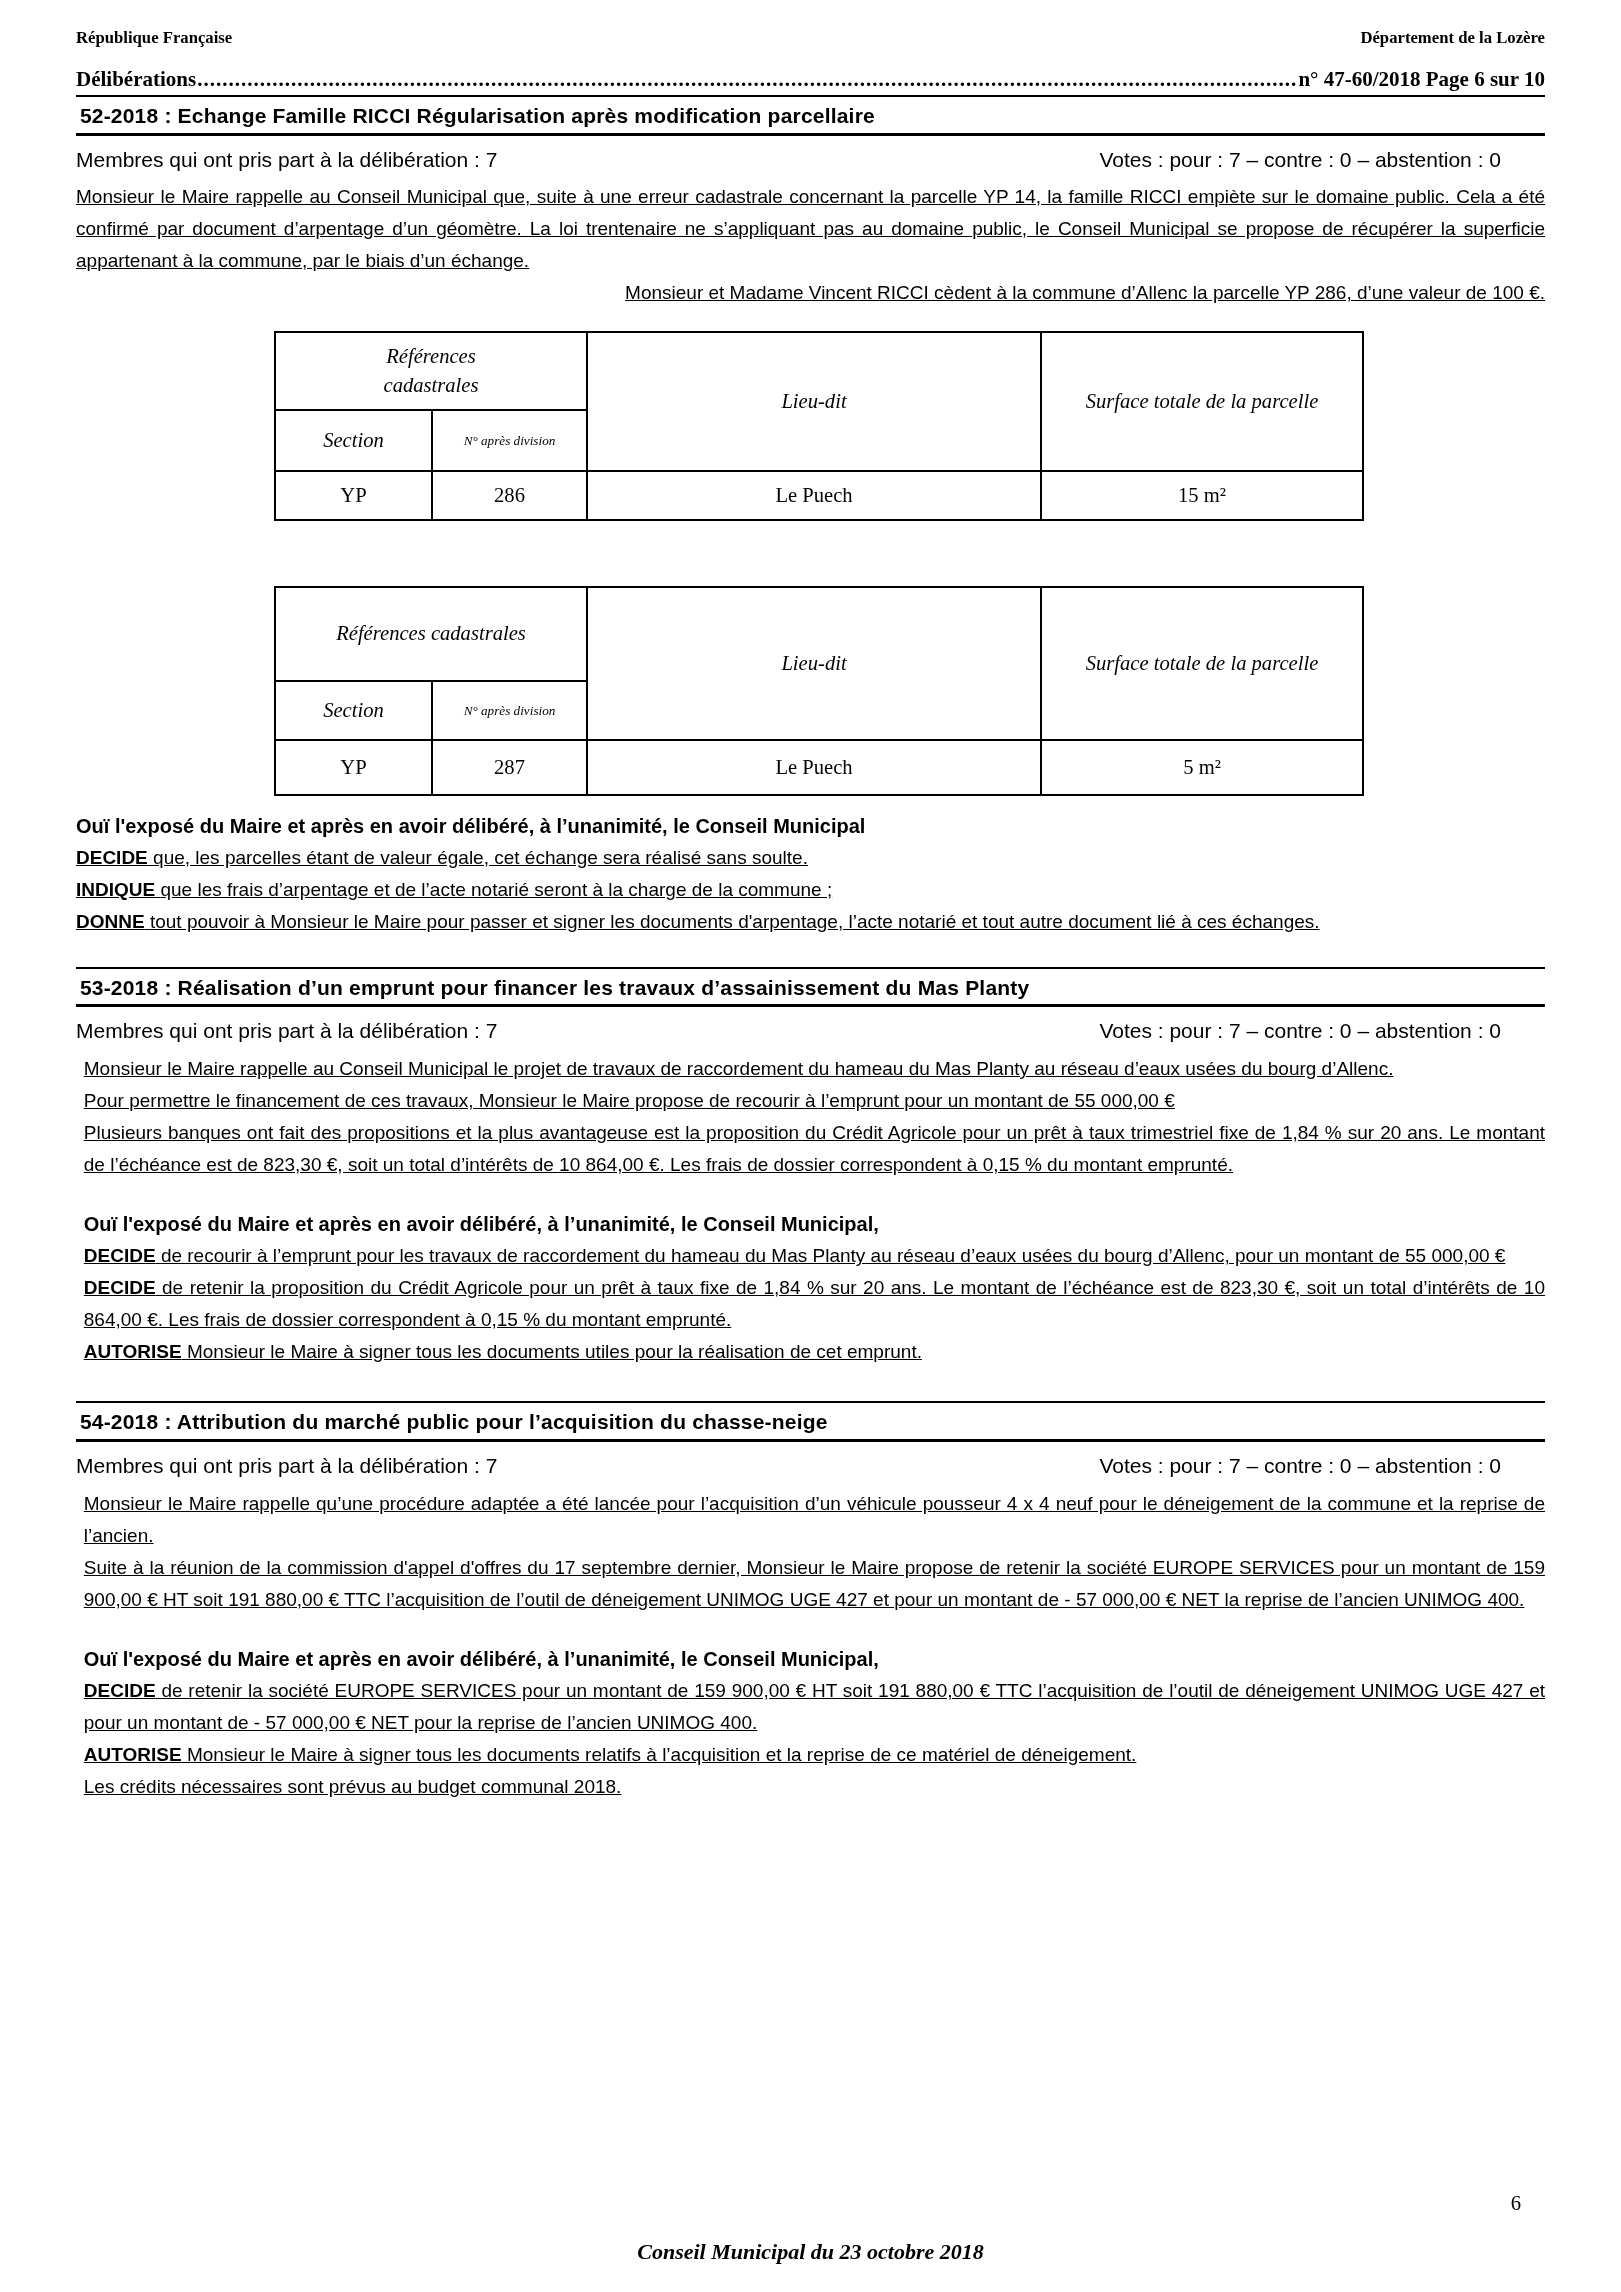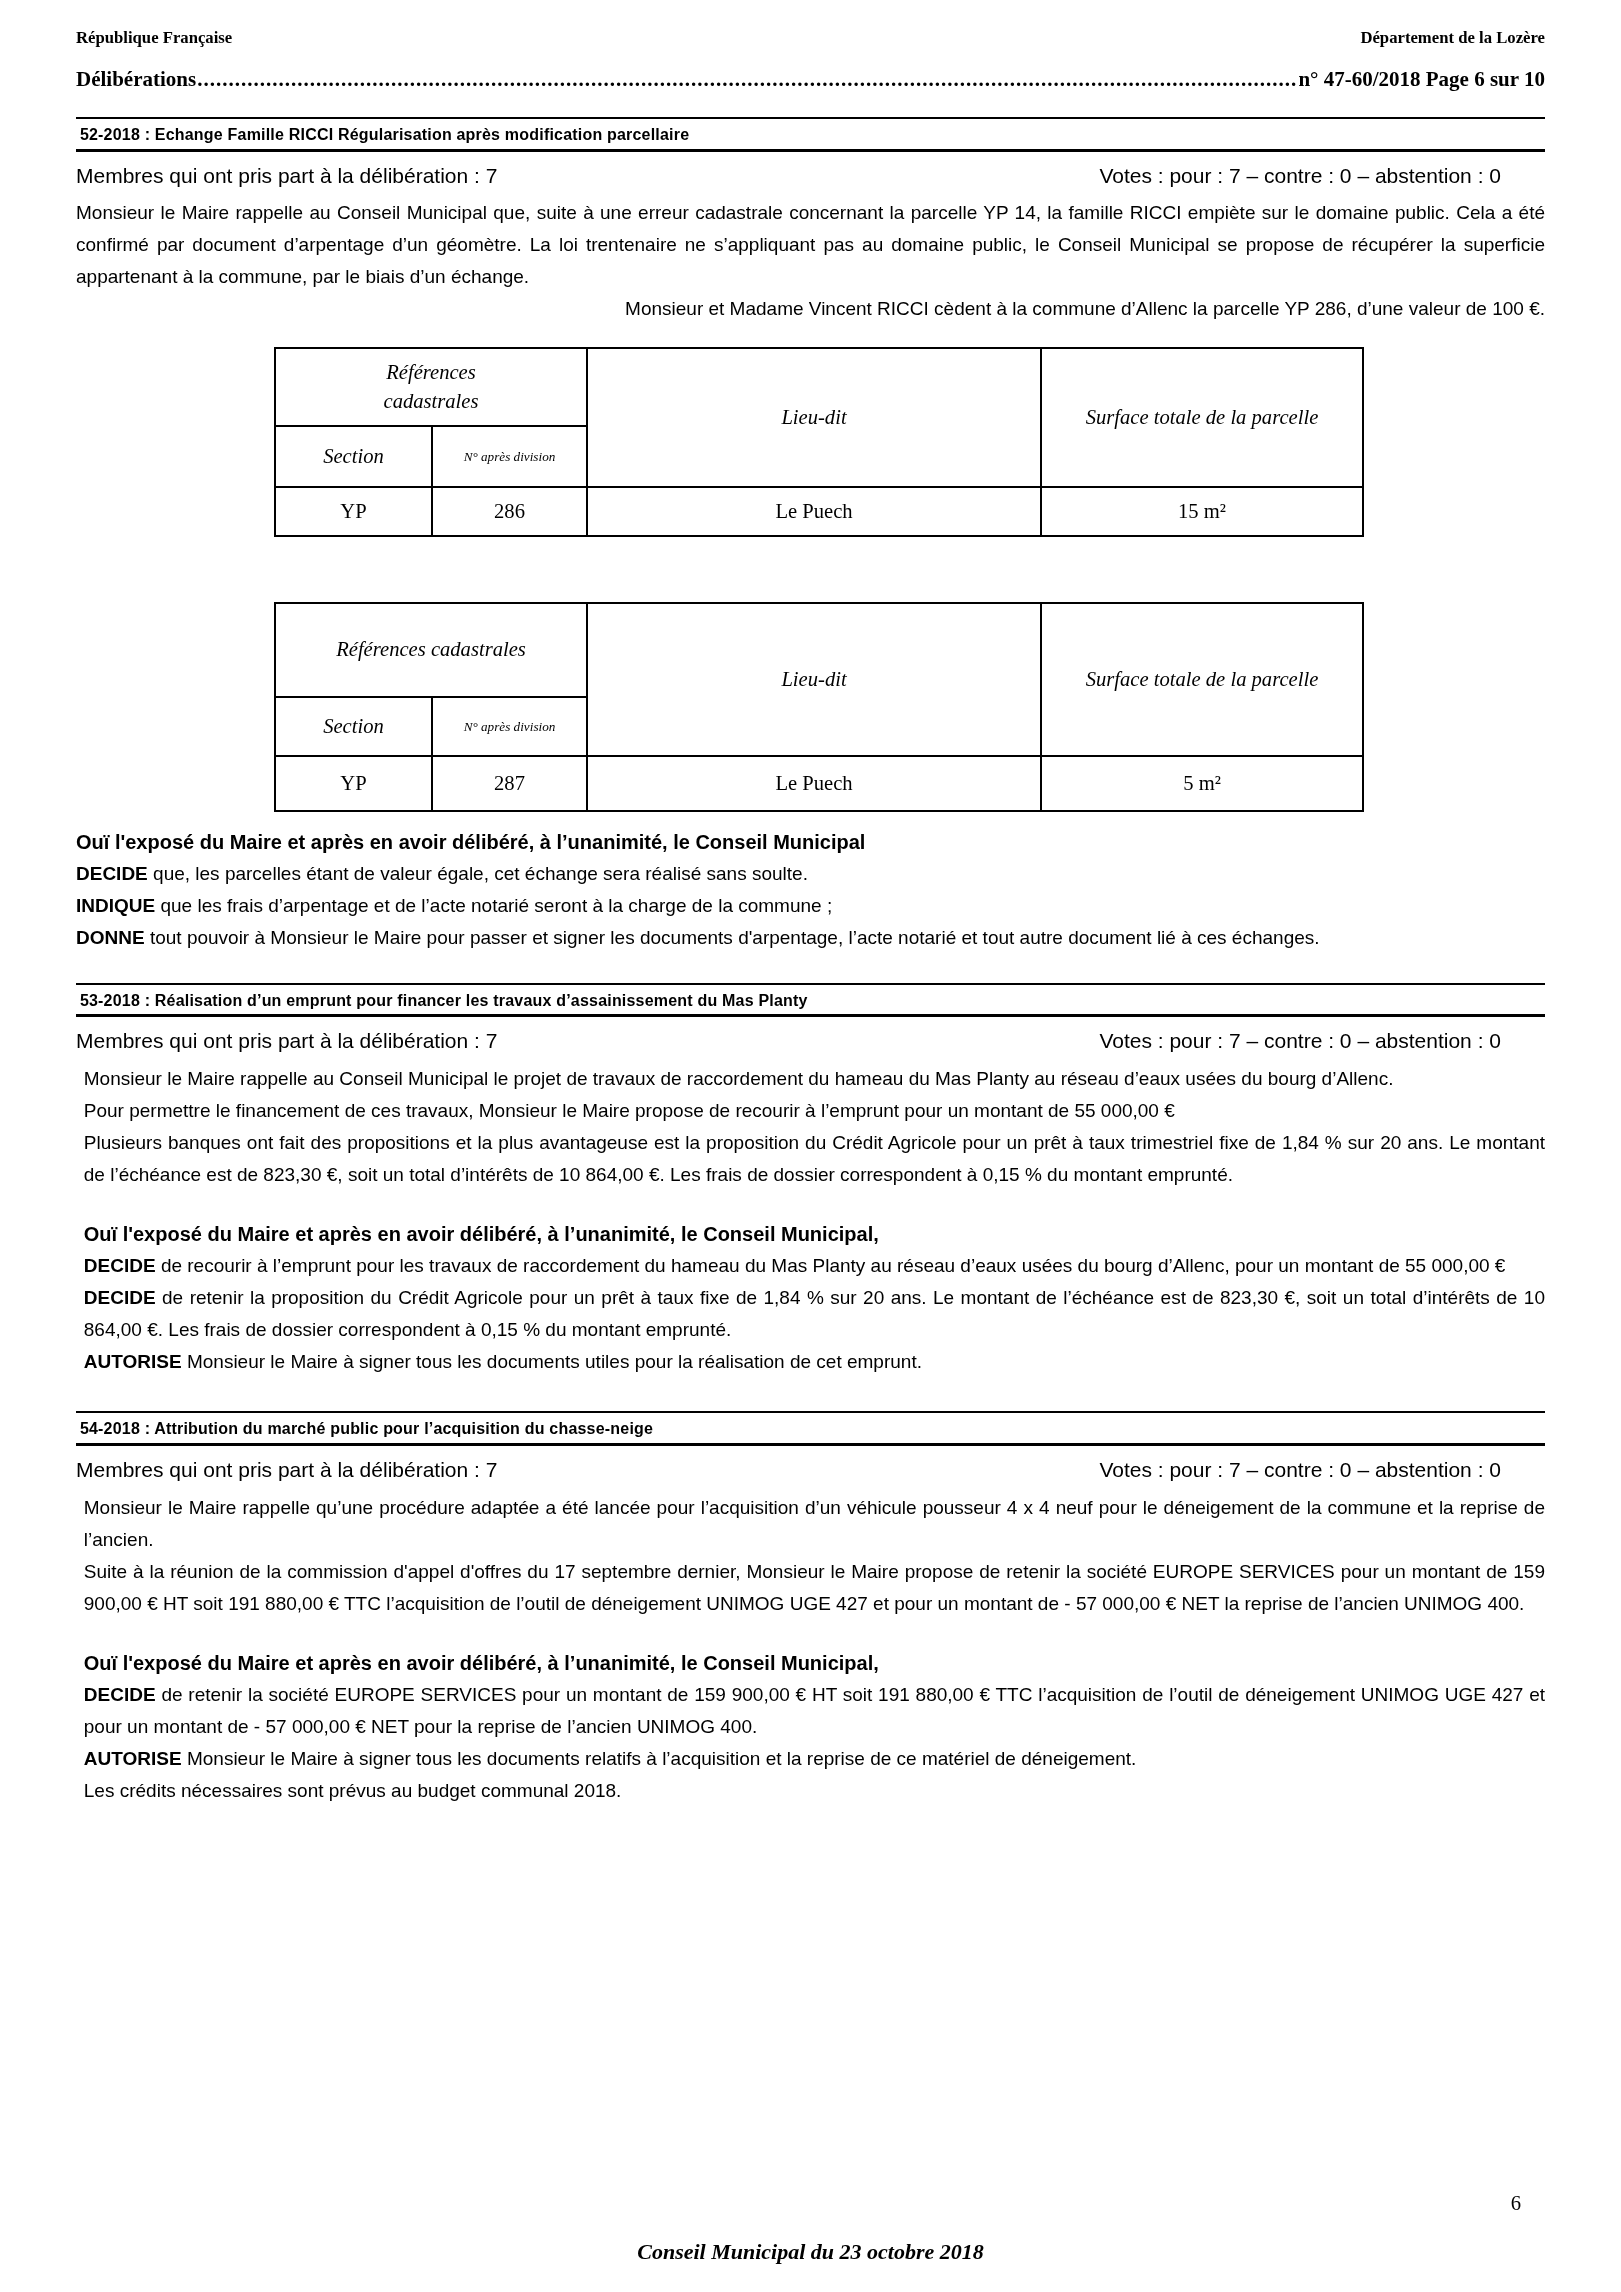--- a/index.html
+++ b/index.html
@@ -6,27 +6,27 @@
   html, body { background: #ffffff; }
   body { width: 1621px; height: 2293px; position: relative; font-family: "Liberation Sans", sans-serif; color: #000; }
   .page { position: absolute; inset: 0; padding: 27.4px 76px 0 76px; }
 
   
   .hrow1 { display: flex; justify-content: space-between; font-family: "Liberation Serif", serif; font-weight: bold; font-size: 16.7px; line-height: 21.6px; }
   .hrow2 { display: flex; align-items: baseline; font-family: "Liberation Serif", serif; font-weight: bold; font-size: 21px; line-height: 29px; margin-top: 16px; }
   .hrow2 .dots { flex: 1; overflow: hidden; white-space: nowrap; letter-spacing: 1px; margin: 0 1px; }
 
   
-  .sec-title { display: block; border-top: 2.9px solid #000; border-bottom: 3.9px solid #000; margin-top: 23px; padding: 6.9px 0 4.9px 3.9px; font-size: 16px; font-weight: bold; letter-spacing: 0.2px; }
+  .sec-title { display: block; border-top: 2.9px solid #000; border-bottom: 3.9px solid #000; margin-top: 1px; padding: 6.9px 0 4.9px 3.9px; font-size: 21px; font-weight: bold; letter-spacing: 0.2px; }
 
   
   .mv-row { display: flex; justify-content: space-between; padding: 11.8px 44px 9.8px 0; font-size: 21px; }
 
   
-  p.body { font-size: 19px; line-height: 32px; text-align: justify; }
+  p.body { font-size: 19px; line-height: 32px; text-align: justify; text-decoration: underline; }
   p.nojust { text-align: right; }
   .ind { padding-left: 7.8px; }
   .dec-head { font-size: 20px; line-height: 32px; font-weight: bold; }
   p.dec b { font-weight: bold; }
   .gap28 { margin-top: 27.4px; }
 
   
   table.cad { border-collapse: collapse; table-layout: fixed; width: 1088px; margin-left: 198px; font-family: "Liberation Serif", serif; }
   table.cad td { border: 2px solid #000; text-align: center; vertical-align: middle; font-size: 20.6px; }
   table.cad .th { font-style: italic; }

